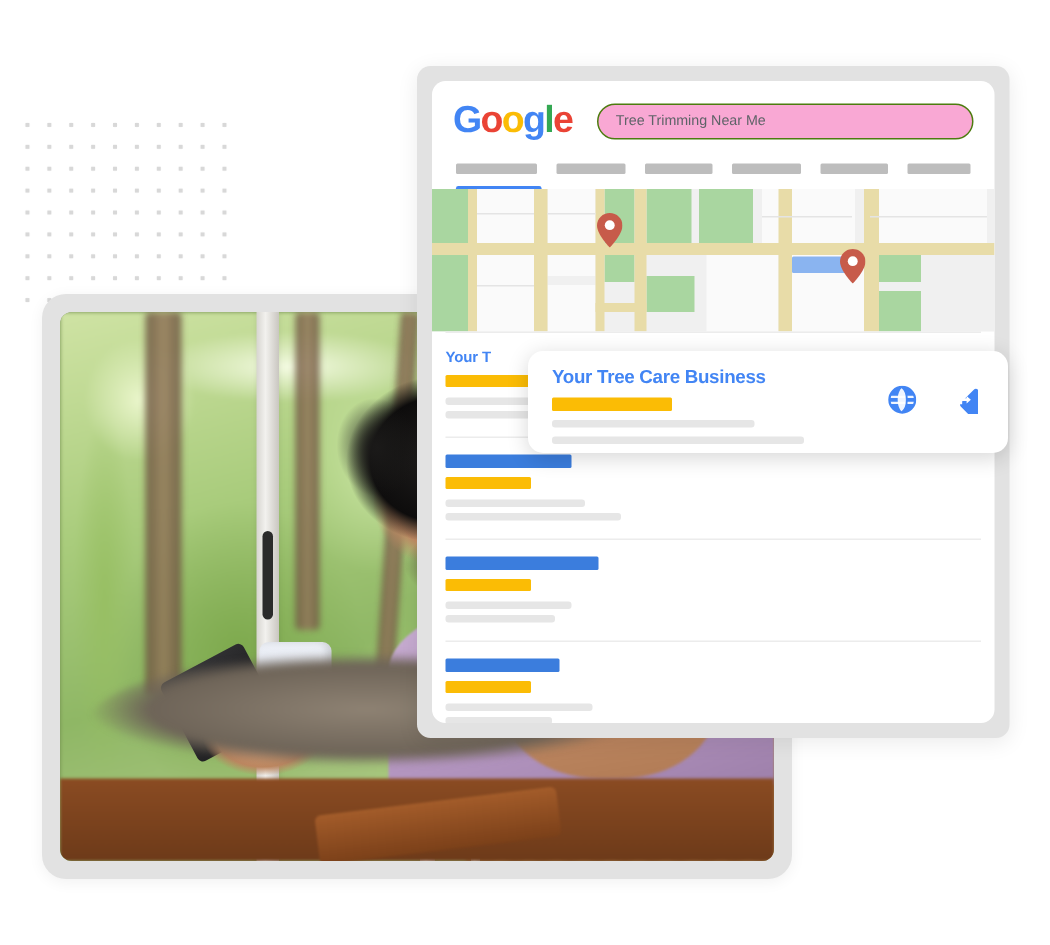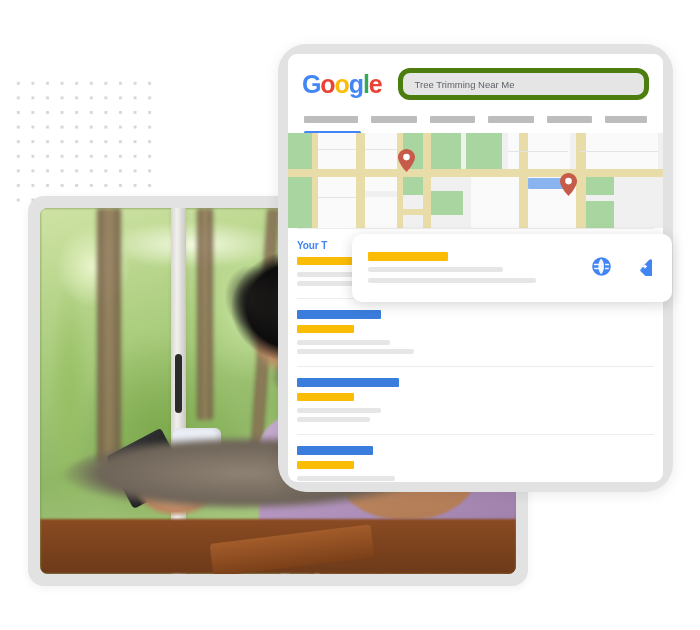--- a/index.html
+++ b/index.html
@@ -160,21 +160,21 @@
     background:linear-gradient(180deg,#a35c2a,#7b4019);
     border-radius:4px;transform:rotate(-7deg);filter:blur(.6px);
   }
 
   
   .browser-card{
     position:absolute;
     left:278px;top:44px;
     width:395px;height:448px;
     background:#e2e2e2;
-    border-radius:28px;
+    border-radius:9px;
     padding:10px;
     box-sizing:border-box;
     box-shadow:0 3px 14px rgba(0,0,0,.08);
   }
   .browser-inner{
     width:100%;height:100%;
     background:#ffffff;
     border-radius:9px;
     overflow:hidden;
     position:relative;
@@ -182,24 +182,24 @@
   
   .g-header{
     display:flex;align-items:center;
     padding:14px 14px 0 14px;
   }
   .g-logo{font-size:25px;font-weight:700;letter-spacing:-1.1px;line-height:1;}
   .g-logo .b{color:#4285f4;} .g-logo .r{color:#ea4335;}
   .g-logo .y{color:#fbbc05;} .g-logo .g{color:#34a853;}
   .search-pill{
     margin-left:16px;flex:1;
-    height:22px;border:5px solid #4d7c0f;border-radius:12px;
+    height:22px;border:1px solid #4d7c0f;border-radius:12px;
     display:flex;align-items:center;padding:0 12px;
     color:#5f6368;font-size:9.5px;
-    background:#e5e5e5;
+    background:#f9a8d4;
   }
   
   .g-tabs{display:flex;gap:13px;padding:16px 16px 0 16px;position:relative;}
   .tab-bar{height:7px;background:#bdbdbd;border-radius:1px;}
   .tab-underline{
     position:absolute;left:16px;top:31px;width:57px;height:2.5px;background:#4285f4;border-radius:2px;
   }
 
   
   .g-map{
@@ -381,20 +381,21 @@
           <div class="r-line" style="width:98px"></div>
           <div class="r-line sm" style="width:71px"></div>
         </div>
       </div>
 
     </div>
   </div>
 
   <div class="popup">
     <div class="popup-left">
+      <div class="popup-title">Your Tree Care Business</div>
       <div class="popup-rating"></div>
       <div class="popup-line" style="width:135px"></div>
       <div class="popup-line" style="width:168px"></div>
     </div>
     <div class="popup-actions">
       <div class="act-icon" title="Website">
         <svg viewBox="0 0 20 20" width="19" height="19">
             <circle cx="10" cy="10" r="9" fill="#4285f4"></circle>
             <path d="M10 1.4c2 1.6 3.2 4.7 3.2 8.6s-1.2 7-3.2 8.6c-2-1.6-3.2-4.7-3.2-8.6S8 3 10 1.4z" fill="#ffffff" opacity=".92"></path>
             <path d="M1.5 7.2h17v1.6h-17zM1.5 11.4h17V13h-17z" fill="#ffffff" opacity=".92"></path>

